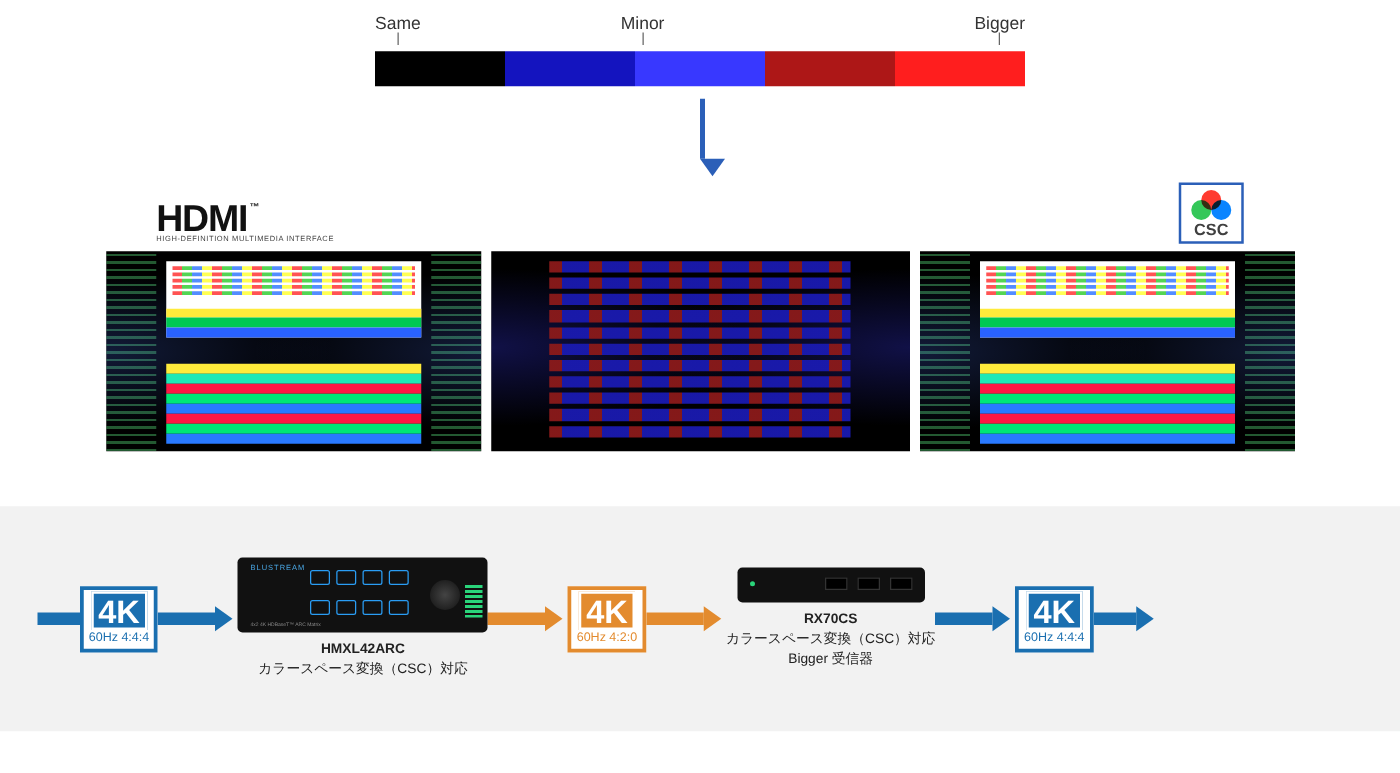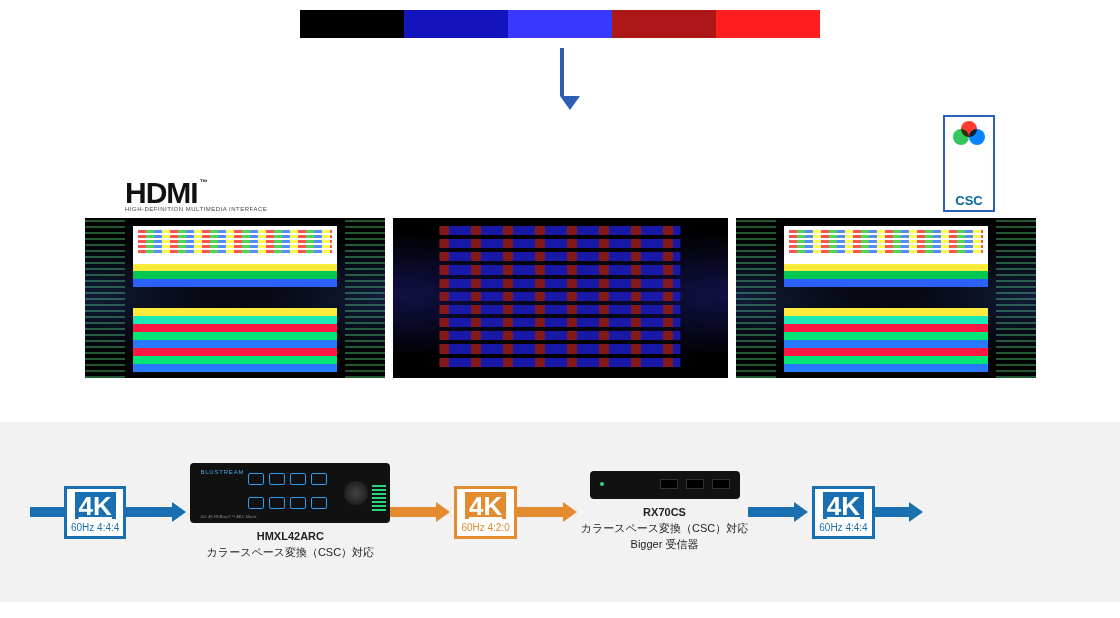--- a/index.html
+++ b/index.html
@@ -19,21 +19,21 @@
   .arrow-line { width: 4px; height: 48px; background: #2b5fb8; margin: 0 auto; }
   .arrow-head { width: 0; height: 0; border-left: 10px solid transparent; border-right: 10px solid transparent; border-top: 14px solid #2b5fb8; margin: 0 auto; }
 
   .logos-row { display: flex; justify-content: space-between; align-items: flex-end; padding: 0 45px; margin-top: -50px; margin-bottom: 6px; }
   .hdmi-logo { font-family: Arial, sans-serif; }
   .hdmi-big { font-weight: 900; font-size: 30px; letter-spacing: -1px; color: #111; display: inline-flex; align-items: flex-start; }
   .hdmi-tm { font-size: 8px; margin-left: 2px; margin-top: 2px; }
   .hdmi-sub { font-size: 6px; color: #444; letter-spacing: 0.5px; margin-top: -4px; }
   .csc-badge { border: 2px solid #2b5fb8; padding: 4px 8px 2px 8px; text-align: center; }
   .csc-rings { position: relative; width: 32px; height: 24px; margin: 0 auto; }
-  .csc-text { font-size: 13px; font-weight: bold; color: #0369a1; margin-top: 48px; }
+  .csc-text { font-size: 13px; font-weight: bold; color: #404040; }
 
   .screens-row { display: flex; gap: 8px; justify-content: center; }
   .screen { height: 160px; background: #000; position: relative; overflow: hidden; }
   .screen.side { flex: 0 0 300px; }
   .screen.mid { flex: 0 0 335px; }
 
   .test-panel { position: absolute; top: 8px; left: 50%; transform: translateX(-50%); width: 68%; height: 38%; background: #fff; }
   .tp-lines { height: 62%; padding: 4px 5px; display: flex; flex-direction: column; gap: 2px; }
   .tp-line { height: 3px; background: repeating-linear-gradient(90deg,#ff4040 0 8px,#40d040 8px 16px,#4080ff 16px 24px,#ffff40 24px 32px); opacity: 0.9; }
   .tp-bands { height: 38%; display: flex; flex-direction: column; }
@@ -56,21 +56,21 @@
   .seg-arrow { width: 0; height: 0; border-top: 10px solid transparent; border-bottom: 10px solid transparent; margin-right: 4px; }
   .seg-arrow.blue { border-left: 14px solid #1a6fb0; }
   .seg-arrow.orange { border-left: 14px solid #e38b2e; }
 
   .badge4k { border: 3px solid; padding: 1px 4px 3px 4px; text-align: center; color: #fff; position: relative; background: #fff; }
   .badge4k.blue { border-color: #1a6fb0; }
   .badge4k.orange { border-color: #e38b2e; }
   .badge4k .inner { padding: 3px 4px 2px 4px; display: inline-block; }
   .badge4k.blue .inner { background: #1a6fb0; border: 2px solid #fff; }
   .badge4k.orange .inner { background: #e38b2e; border: 2px solid #fff; }
-  .badge4k .big { font-weight: 900; font-size: 26px; line-height: 22px; font-family: Arial, sans-serif; text-decoration: underline; }
+  .badge4k .big { font-weight: 900; font-size: 26px; line-height: 22px; font-family: Arial, sans-serif; }
   .badge4k .sub { font-size: 10px; color: #1a6fb0; margin-top: 1px; }
   .badge4k.orange .sub { color: #e38b2e; }
 
   .device-col { display: flex; flex-direction: column; align-items: center; }
   .device-box { background: #111; border-radius: 4px; position: relative; }
   .matrix { width: 200px; height: 60px; }
   .rx { width: 150px; height: 28px; }
   .device-caption { font-size: 11px; text-align: center; margin-top: 6px; line-height: 1.45; color: #222; }
   .device-caption b { font-weight: bold; margin-top: 16px; }
   .matrix .btns { position: absolute; top: 10px; left: 58px; display: flex; gap: 5px; }
@@ -85,20 +85,34 @@
   .rx .pled { position: absolute; left: 10px; top: 11px; width: 4px; height: 4px; background: #2ad47a; border-radius: 50%; }
 
   
   .ring { position: absolute; width: 16px; height: 16px; border-radius: 50%; mix-blend-mode: multiply; }
 </style>
 </head>
 <body>
 
 <div class="top-section">
   <div class="color-bar-wrap">
+    <div class="labels-row">
+      <div class="label-col">
+          <span>Same</span>
+          <div class="tick"></div>
+        </div>
+      <div class="label-col" style="transform:translateX(-44px)">
+          <span>Minor</span>
+          <div class="tick"></div>
+        </div>
+      <div class="label-col">
+          <span>Bigger</span>
+          <div class="tick"></div>
+        </div>
+    </div>
     <div class="color-bar">
       <div class="cb-seg" style="background:#000000"></div>
       <div class="cb-seg" style="background:#1414bf"></div>
       <div class="cb-seg" style="background:#3838ff"></div>
       <div class="cb-seg" style="background:#ad1717"></div>
       <div class="cb-seg" style="background:#ff1e1e"></div>
     </div>
     <div class="arrow-down">
       <div class="arrow-line"></div>
         <div class="arrow-head"></div>

